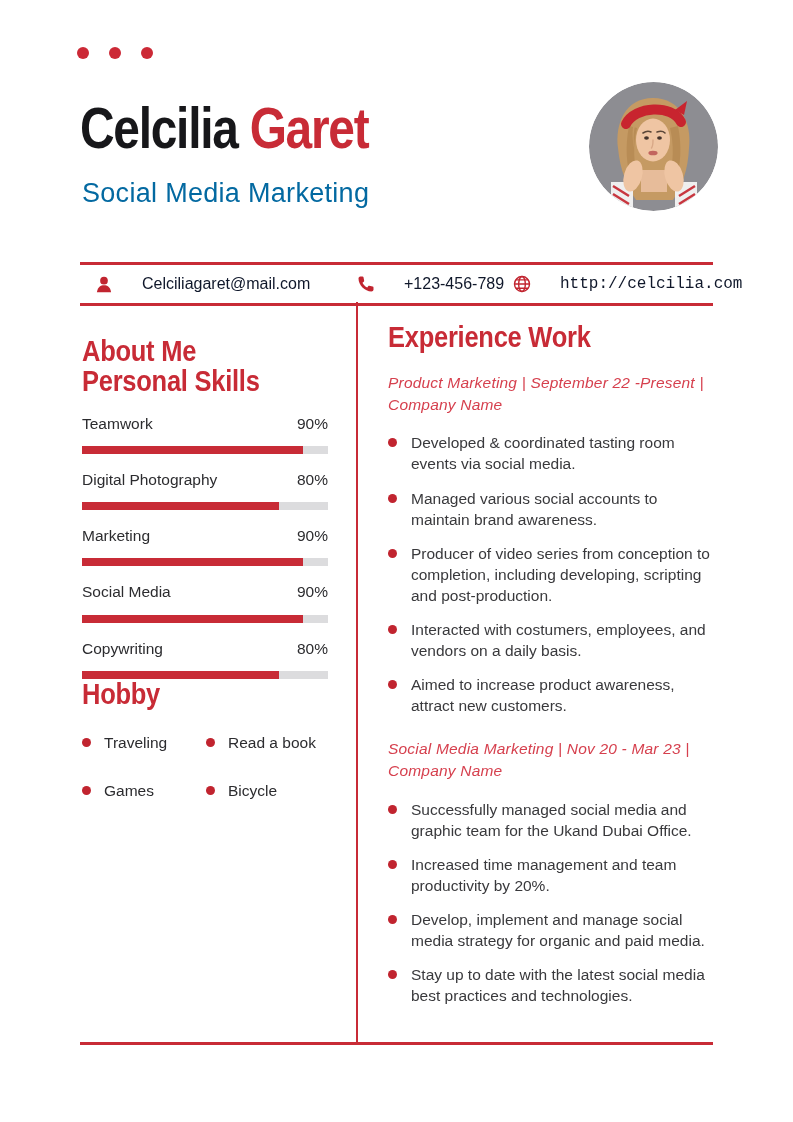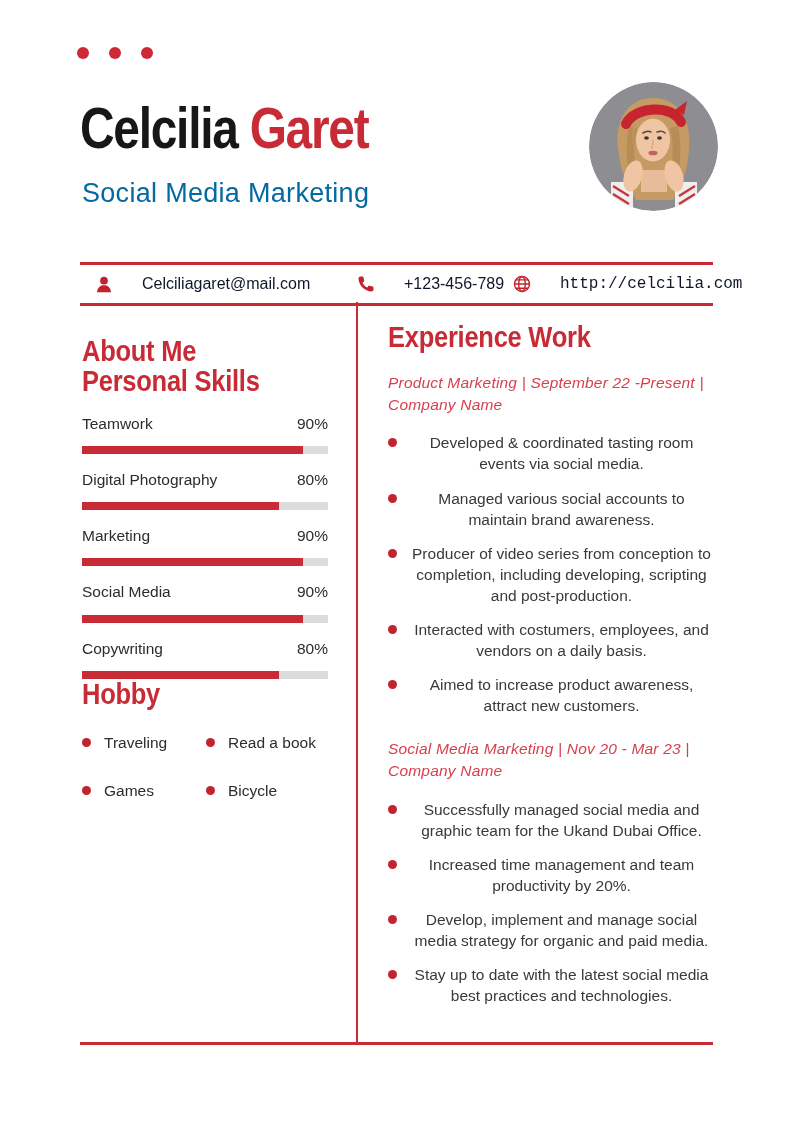--- a/index.html
+++ b/index.html
@@ -61,21 +61,21 @@
   .mt-hobby{margin-top:26px;}
   .hobby-grid{margin-top:24px;display:grid;grid-template-columns:124px auto;row-gap:28px;}
   .hobby-item{display:flex;align-items:center;gap:13px;font-size:15.5px;color:#2c2c2f;line-height:1.3;}
   .dot{width:9px;height:9px;border-radius:50%;background:#C1242F;flex:0 0 auto;}
   
   .job-head{
     margin:20px 0 0;font-size:15.5px;line-height:1.4;color:var(--red-italic);
     font-style:italic;font-weight:500;letter-spacing:.2px;
   }
   .mt-job{margin-top:22px;}
-  ul.bullets{list-style:none;margin:17px 0 0;padding:0;text-align:center;}
+  ul.bullets{list-style:none;margin:17px 0 0;padding:0;}
   ul.bullets li{display:flex;gap:14px;margin-bottom:13px;font-size:15.5px;line-height:1.36;color:var(--body);}
   ul.bullets .dot{margin-top:6px;}
 </style>
 </head>
 <body>
 
 <div class="page">
 
   <div class="dots">
     <span></span>

